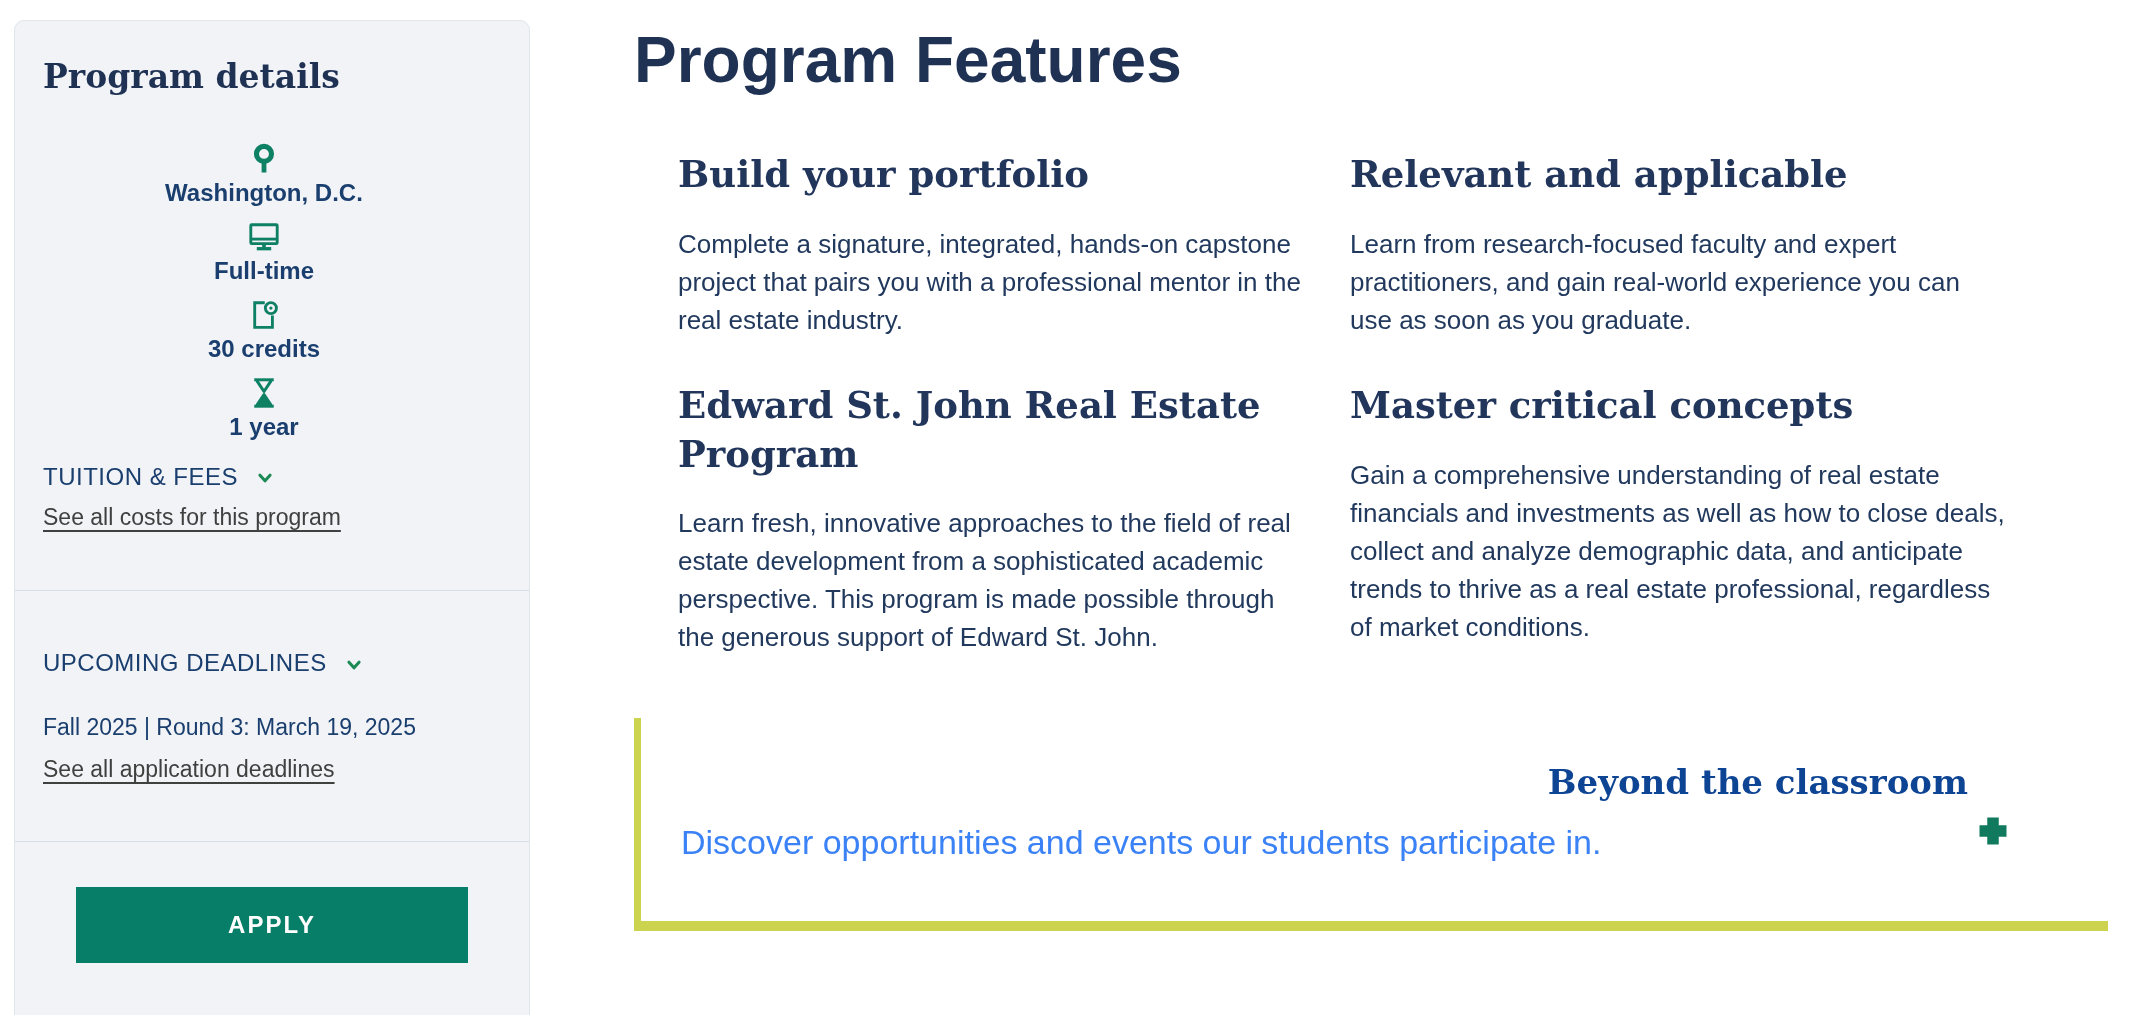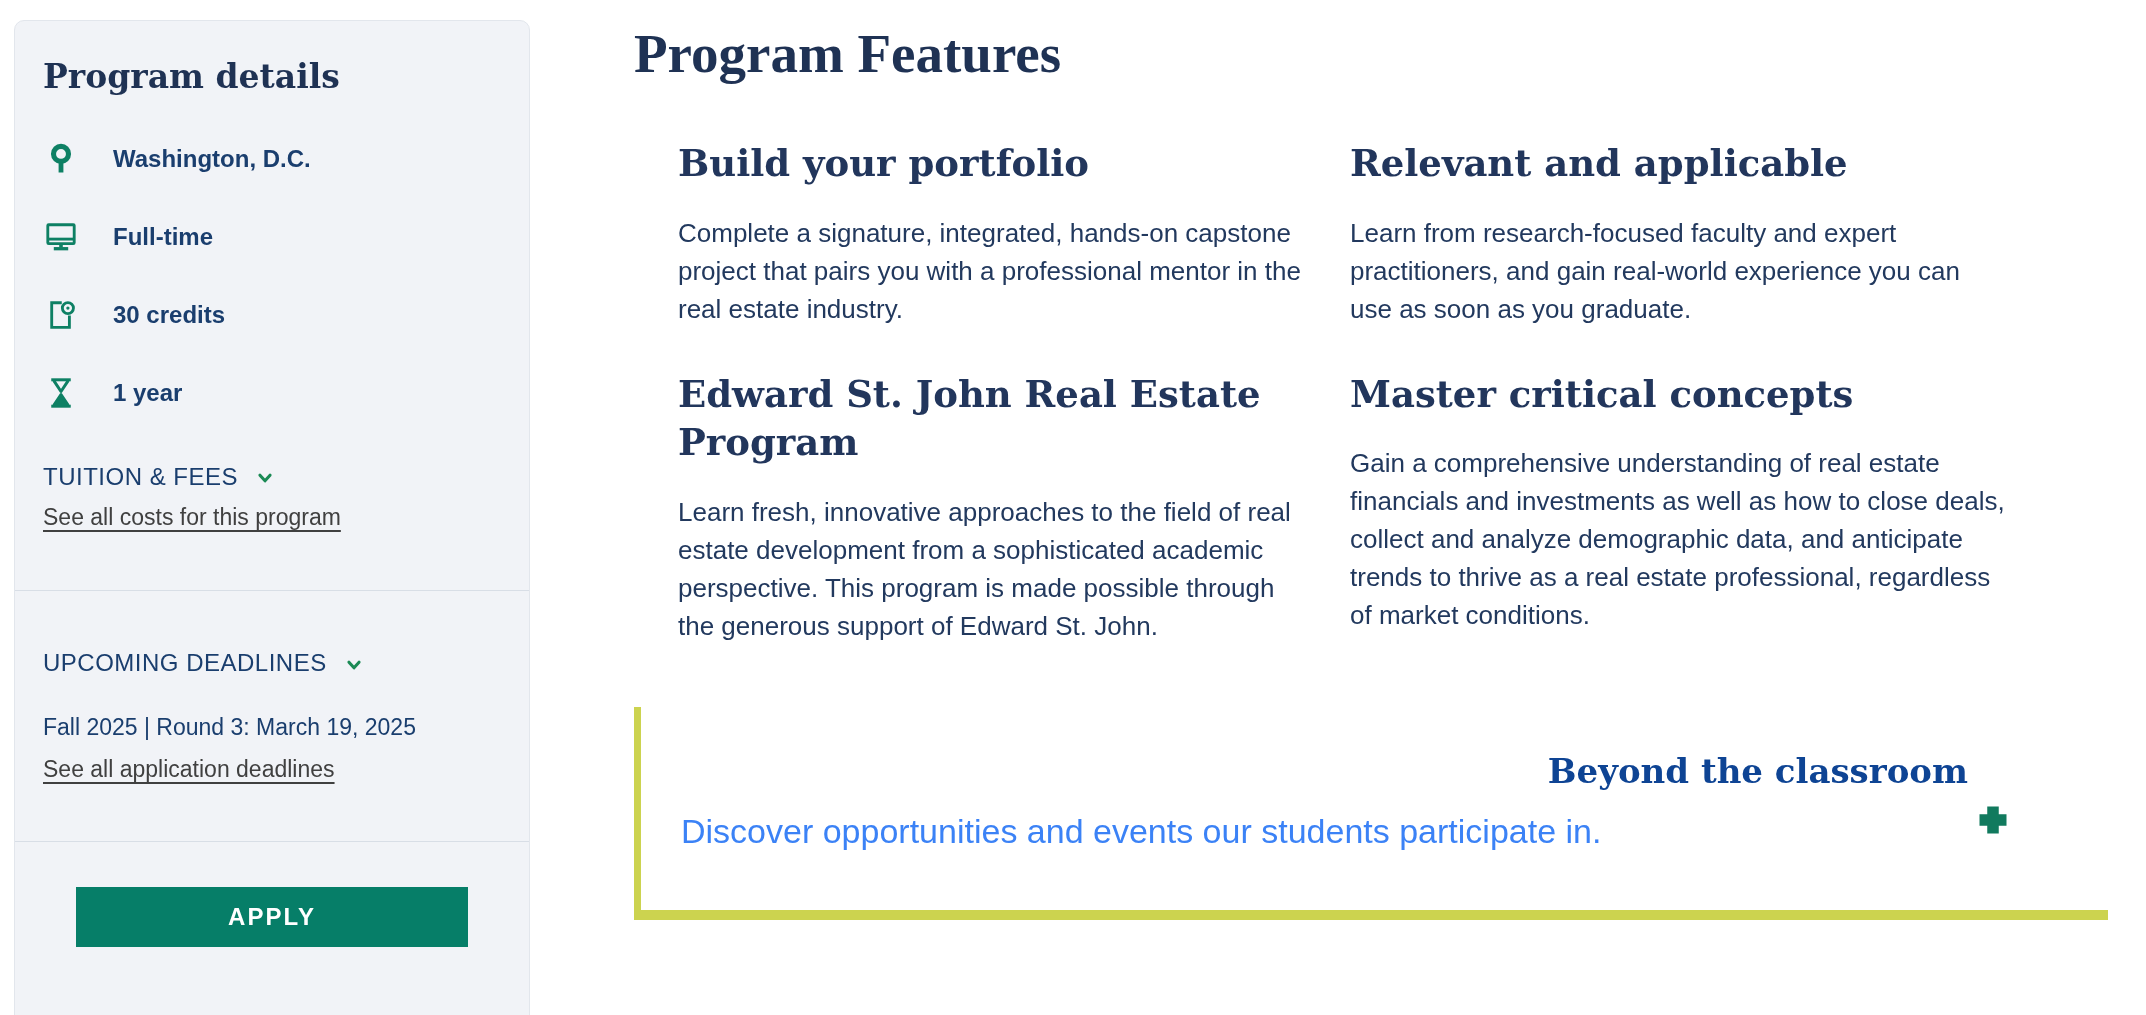--- a/index.html
+++ b/index.html
@@ -15,53 +15,53 @@
   .sb-section { padding-left:28px; padding-right:44px; }
   .sb-section.first { padding-top:36px; padding-bottom:58px; }
   .sb-section.second { border-top:1px solid #d8dee6; padding-top:58px; padding-bottom:56px; }
   .sb-section.third { border-top:1px solid #d8dee6; padding-top:45px; padding-left:44px; padding-right:44px; }
 
   .sb-title {
     font-family:"DejaVu Serif", serif; font-weight:700;
     font-size:33px; color:#1f3254; line-height:1.2;
   }
   .detail-list { margin-top:44px; display:flex; flex-direction:column; gap:42px; }
-  .detail-row { display:flex; align-items:center; gap:34px; height:36px; }
+  .detail-row { display:flex; align-items:center; gap:2px; height:36px;flex-direction:column; }
   .detail-row .icn { width:36px; height:36px; flex:0 0 36px; color:#0e8064; }
   .detail-row .lbl { font-size:24px; font-weight:600; color:#1a3e6e; }
 
   .caps-head {
     margin-top:52px; display:flex; align-items:center; gap:16px; cursor:pointer;
   }
   .caps-head.no-top { margin-top:0; }
   .caps-head .caps {
     font-size:24px; font-weight:400; color:#1a3e6e; letter-spacing:0.5px;
   }
   .caps-head .chev { width:22px; height:22px; color:#1b8a55; margin-top:3px; }
 
   .sb-link {
     display:inline-block; margin-top:12px; font-size:23px; color:#404040;
     text-decoration:underline; text-underline-offset:5px; text-decoration-thickness:1.5px;
     cursor:pointer; line-height:1.3;
   }
   .deadline-text { margin-top:36px; font-size:23px; color:#1a3e6e; line-height:1.3; }
 
   .apply-btn {
-    display:block; width:392px; height:60px; margin:0 auto;
+    display:block; width:392px; height:76px; margin:0 auto;
     background:#067e68; border:none; cursor:pointer;
     color:#ffffff; font-family:"Liberation Sans", sans-serif;
     font-size:24px; font-weight:700; letter-spacing:2px; text-align:center;
   }
 
   
   .main { position:absolute; left:634px; top:0; width:1474px; }
   .page-title {
     margin-top:20px;
-    font-family:Liberation Serif, serif; font-weight:700;
-    font-size:55px; color:#1f3254; line-height:1.25;
+    font-family:Liberation Sans, sans-serif; font-weight:700;
+    font-size:64px; color:#1f3254; line-height:1.25;
   }
   .features {
     margin:50px 0 0 44px; width:1408px;
     display:grid; grid-template-columns:630px 655px; column-gap:123px; row-gap:48px;gap:42px;
   }
   .feature h2 {
     font-family:"DejaVu Serif", serif; font-weight:700;
     font-size:37px; color:#22365c; line-height:1.32; margin-bottom:26px;
   }
   .feature p { font-size:26px; line-height:38px; color:#22395e; }

